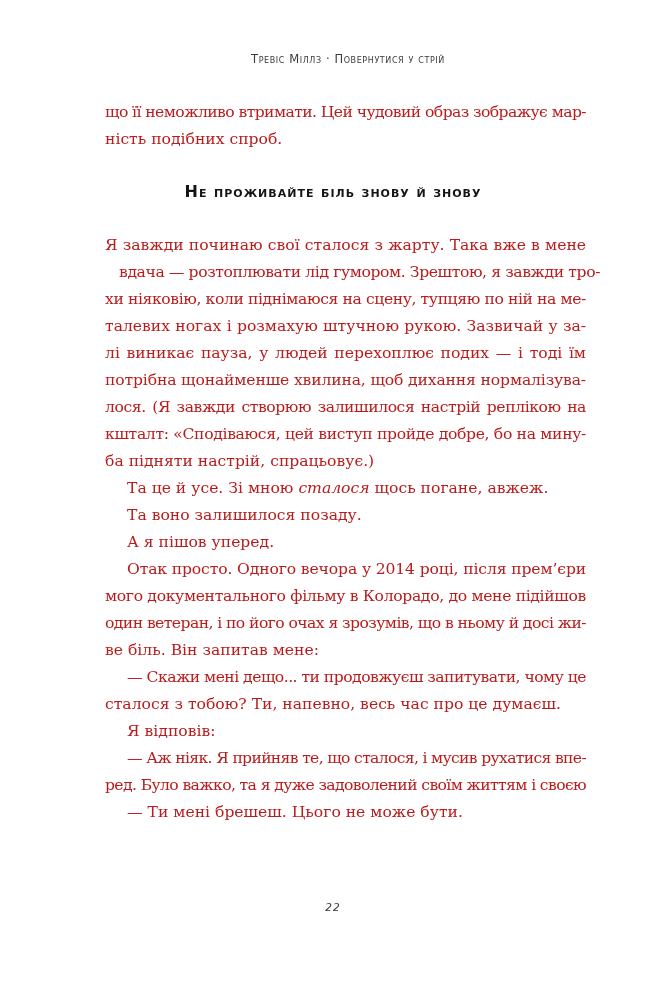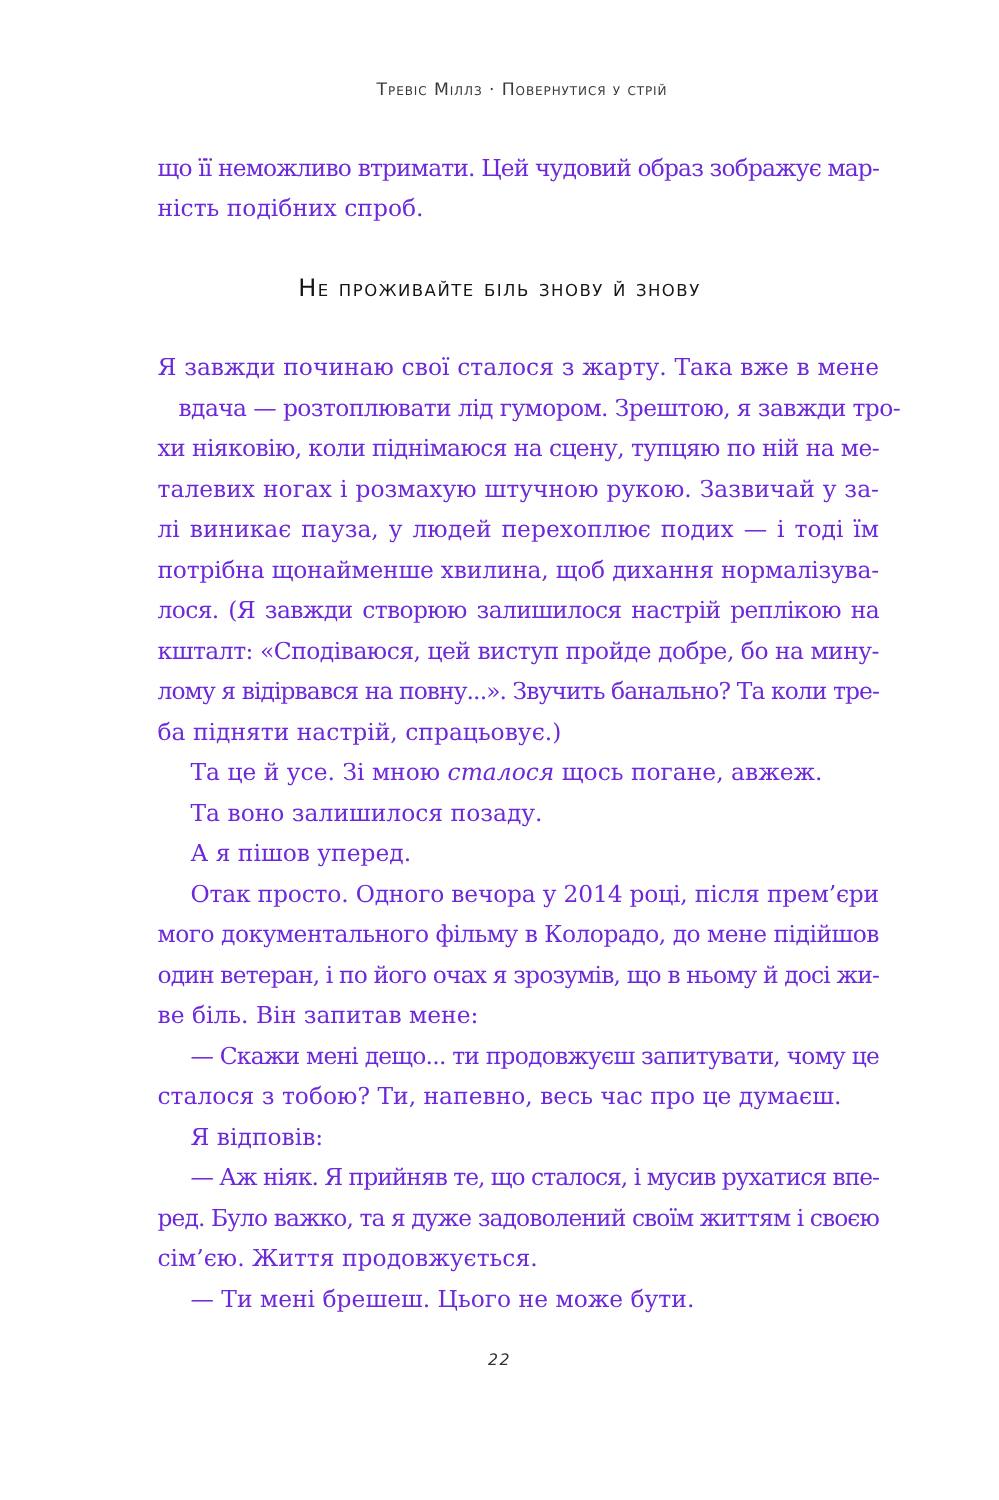--- a/index.html
+++ b/index.html
@@ -27,21 +27,21 @@
       font-variant: small-caps;
       margin-left: 38px;
     }
     .text-block {
       position: absolute;
       left: 105px;
       width: 481px;
       font-family: "DejaVu Serif", serif;
       font-size: 15.6px;
       line-height: 27px;
-      color: #6d28d9;
+      color: #b91c1c;
       text-align: justify;
       hyphens: manual;
     }
     .line {
       display: block;
       text-align: justify;
       text-align-last: justify;
       white-space: nowrap;
       overflow: visible;
     }
@@ -54,21 +54,21 @@
     .intro {
       top: 99px;
     }
     .section-heading {
       position: absolute;
       top: 182px;
       left: 0;
       width: 666px;
       text-align: center;
       font-family: "DejaVu Sans", sans-serif;
-      font-weight: normal;
+      font-weight: bold;
       font-size: 16px;
       letter-spacing: 1px;
       color: #151515;
       font-variant: small-caps;
     }
     .body-text {
       top: 232px;
     }
     em {
       font-style: italic;
@@ -101,21 +101,20 @@
 <div class="text-block body-text">
   <div>
     <span class="line">Я завжди починаю свої сталося з жарту. Така вже в мене</span>
     <span class="line" style="letter-spacing: -0.396484px; margin-left: 14px;">вдача — розтоплювати лід гумором. Зрештою, я завжди тро-</span>
     <span class="line" style="letter-spacing: -0.398305px;">хи ніяковію, коли піднімаюся на сцену, тупцяю по ній на ме-</span>
     <span class="line">талевих ногах і розмахую штучною рукою. Зазвичай у за-</span>
     <span class="line">лі виникає пауза, у людей перехоплює подих — і тоді їм</span>
     <span class="line" style="letter-spacing: -0.145342px;">потрібна щонайменше хвилина, щоб дихання нормалізува-</span>
     <span class="line" style="letter-spacing: -0.42017px;">лося. (Я завжди створюю залишилося настрій реплікою на</span>
     <span class="line" style="letter-spacing: -0.328947px;">кшталт: «Сподіваюся, цей виступ пройде добре, бо на мину-</span>
-    <span class="line" style="letter-spacing: -0.607107px;">лому я відірвався на повну...». Звучить банально? Та коли тре-</span>
     <span class="line last">ба підняти настрій, спрацьовує.)</span>
   </div>
   <div>
     <span class="line last indent"><span>Та це й усе. Зі мною </span><em>сталося</em><span> щось погане, авжеж.</span></span>
   </div>
   <div>
     <span class="line last indent">Та воно залишилося позаду.</span>
   </div>
   <div>
     <span class="line last indent">А я пішов уперед.</span>
@@ -129,20 +128,19 @@
   <div>
     <span class="line indent" style="letter-spacing: -0.524016px;">— Скажи мені дещо... ти продовжуєш запитувати, чому це</span>
     <span class="line last">сталося з тобою? Ти, напевно, весь час про це думаєш.</span>
   </div>
   <div>
     <span class="line last indent">Я відповів:</span>
   </div>
   <div>
     <span class="line indent" style="letter-spacing: -0.66972px;">— Аж ніяк. Я прийняв те, що сталося, і мусив рухатися впе-</span>
     <span class="line" style="letter-spacing: -0.615996px;">ред. Було важко, та я дуже задоволений своїм життям і своєю</span>
-    <span class="line last">сім’єю. Життя продовжується.</span>
   </div>
   <div>
     <span class="line last indent">— Ти мені брешеш. Цього не може бути.</span>
   </div>
 </div>
 
 <div class="page-number">22</div>
 
 </body></html>

